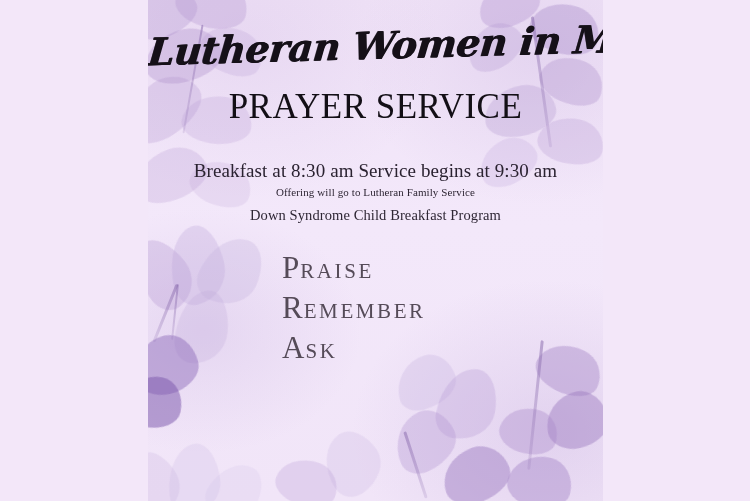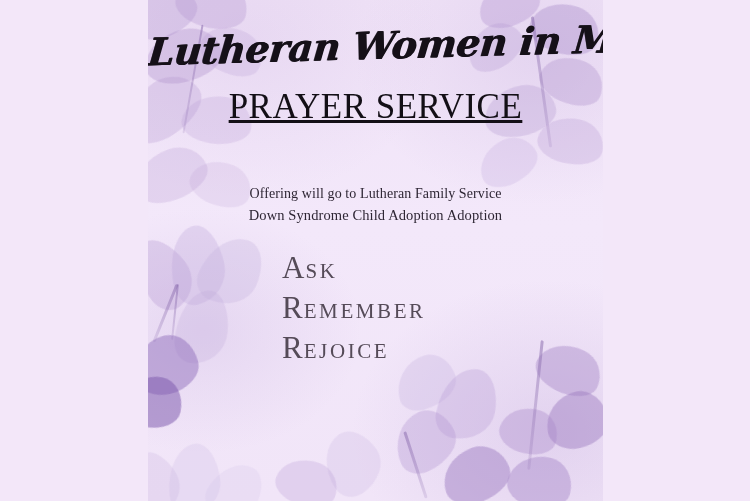--- a/index.html
+++ b/index.html
@@ -89,21 +89,20 @@
     left: 0;
     top: 88px;
     width: 455px;
     text-align: center;
     font-family: "Liberation Serif", serif;
     font-weight: 400;
     font-size: 35px;
     letter-spacing: 0.5px;
     color: #130f16;
     line-height: 1.1;
-    text-decoration: underline;
   }
 
   #line-date {
     position: absolute;
     left: 0;
     top: 131px;
     width: 455px;
     text-align: center;
     font-family: "Liberation Serif", serif;
     font-size: 19px;
@@ -121,21 +120,21 @@
     color: #2a2230;
     letter-spacing: 0.1px;
   }
   #line-offering {
     position: absolute;
     left: 0;
     top: 186px;
     width: 455px;
     text-align: center;
     font-family: "Liberation Serif", serif;
-    font-size: 14px;
+    font-size: 11px;
     color: #2e2634;
     letter-spacing: 0.1px;
   }
   #line-program {
     position: absolute;
     left: 0;
     top: 207px;
     width: 455px;
     text-align: center;
     font-family: "Liberation Serif", serif;
@@ -229,38 +228,39 @@
       <div class="leaf" style="left:128px; top:460px; width:62px; height:46px; background:rgba(176,148,208,0.26); transform:rotate(20deg);"></div>
     </div>
 
     <div id="text-stack">
 
       <div id="script-title">Lutheran Women in Mission</div>
 
       <div id="service-title">PRAYER SERVICE</div>
 
 
+      <div id="line-times">Breakfast at 8:30 am Service begins at 9:30 am</div>
 
       <div id="line-offering">Offering will go to Lutheran Family Service</div>
 
-      <div id="line-program">Down Syndrome Child Adoption Adoption</div>
+      <div id="line-program">Down Syndrome Child Breakfast Program</div>
 
       <div id="acrostic">
 
+        <div class="acrostic-row">
+          <span class="acrostic-initial">P</span><span class="acrostic-rest">RAISE</span>
+        </div>
+
+        <div class="acrostic-row">
+          <span class="acrostic-initial">R</span><span class="acrostic-rest">EMEMBER</span>
+        </div>
 
         <div class="acrostic-row">
           <span class="acrostic-initial">A</span><span class="acrostic-rest">SK</span>
         </div>
 
-        <div class="acrostic-row">
-          <span class="acrostic-initial">R</span><span class="acrostic-rest">EMEMBER</span>
-        </div>
-
-
-
-        <div class="acrostic-row">
-          <span class="acrostic-initial">R</span><span class="acrostic-rest">EJOICE</span>
-        </div>
+
+
 
       </div>
     </div>
   </div>
 </div>
 
 </body></html>

